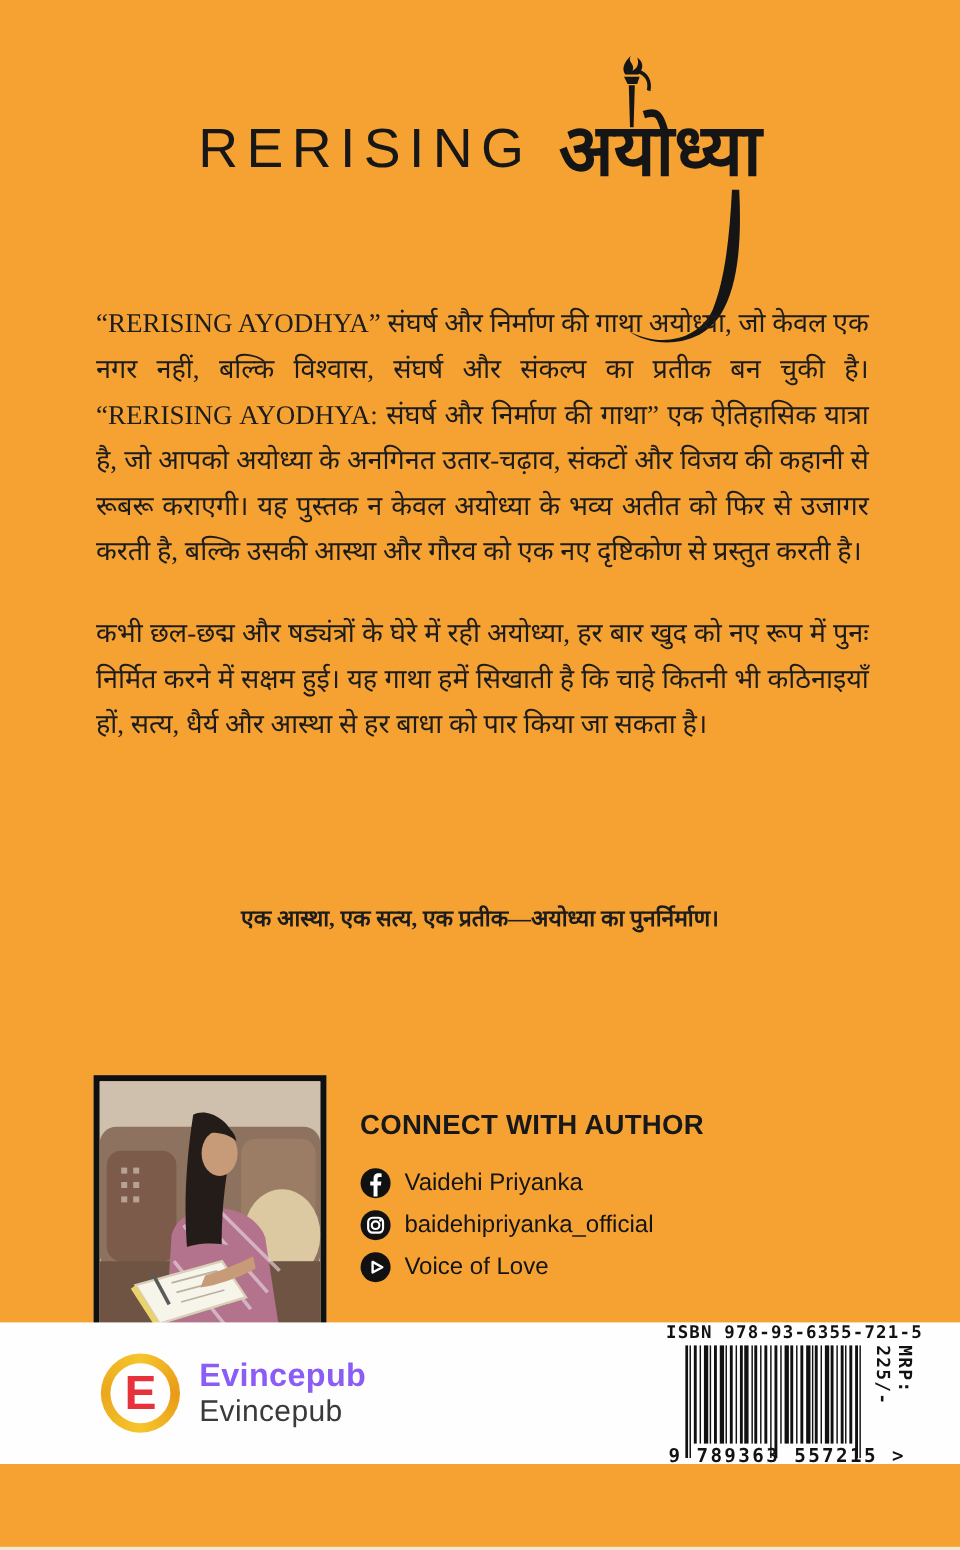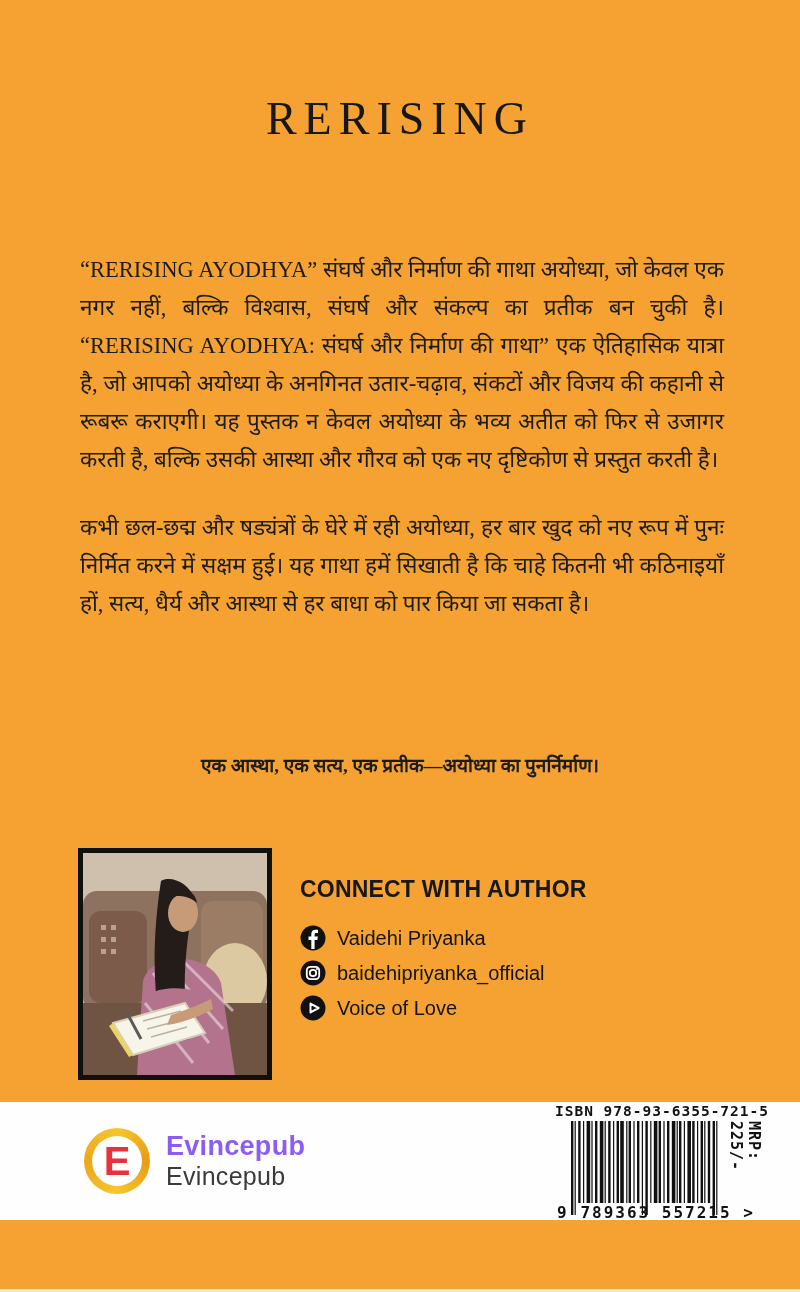--- a/index.html
+++ b/index.html
@@ -11,21 +11,21 @@
     overflow:hidden;
     font-family:"Liberation Serif","DejaVu Serif",serif;
     color:#1c1c1c;
   }
   
   .title-row{
     position:absolute;top:96px;left:0;width:800px;
     display:flex;justify-content:center;align-items:flex-end;gap:22px;
   }
   .title-latin{
-    font-family:Liberation Serif, serif;
+    font-family:Liberation Sans, sans-serif;
     font-size:46px;letter-spacing:7px;color:#171717;
     line-height:1;padding-bottom:10px;
   }
   .title-hindi-wrap{position:relative;display:inline-block;}
   .title-hindi{
     font-size:60px;font-weight:700;line-height:1;color:#151515;
     font-family:"DejaVu Sans","Liberation Sans",sans-serif;
   }
   .torch{position:absolute;left:38px;top:-52px;}
   .title-tail{position:absolute;left:54px;top:62px;}
@@ -34,21 +34,21 @@
     position:absolute;top:251px;left:80px;width:644px;
     font-size:22.5px;line-height:38px;text-align:justify;
   }
   .synopsis p{margin:0 0 30px 0;}
   .tagline{
     position:absolute;top:752px;left:40px;width:720px;
     text-align:center;font-weight:700;font-size:19px;
   }
   
   .author{
-    position:absolute;top:848px;left:78px;width:660px;
+    position:absolute;top:896px;left:78px;width:660px;
     display:flex;align-items:flex-start;
   }
   .photo-frame{
     width:184px;height:222px;border:5px solid #101010;
     background:#cfc0ad;flex:0 0 auto;
   }
   .connect{margin-left:28px;padding-top:28px;}
   .connect-heading{
     font-family:"Liberation Sans","DejaVu Sans",sans-serif;
     font-weight:700;font-size:23px;color:#181818;letter-spacing:.2px;
@@ -118,20 +118,32 @@
     position:absolute;left:0;bottom:0;width:800px;height:3px;background:#f2ead0;
   }
 </style>
 </head>
 <body>
 
 <div class="cover">
 
   <div class="title-row">
     <span class="title-latin">RERISING</span>
+    <span class="title-hindi-wrap">
+      <svg class="torch" width="44" height="64" viewBox="0 0 44 64">
+        <path d="M22 2 C18 8 26 9 23 15 C29 12 28 7 27 4 C33 8 32 14 28 18 L17 18 C13 12 18 6 22 2 Z" fill="#151515"></path>
+        <path d="M16 20 L29 20 L27 26 L19 26 Z" fill="#151515"></path>
+        <path d="M20 27 L25 27 L24 62 L21 62 Z" fill="#151515"></path>
+        <path d="M28 14 C36 16 40 24 38 32 L35 31 C37 24 33 18 27 17 Z" fill="#151515"></path>
+      </svg>
+      <span class="title-hindi">अयोध्या</span>
+      <svg class="title-tail" width="150" height="140" viewBox="0 0 150 140">
+        <path d="M96 0 C98 40 96 80 80 105 C60 135 20 130 4 118 C30 132 62 126 74 100 C84 75 88 40 90 0 Z" fill="#151515"></path>
+      </svg>
+    </span>
   </div>
 
   <div class="synopsis">
     <p>“RERISING AYODHYA” संघर्ष और निर्माण की गाथा अयोध्या, जो केवल एक नगर नहीं, बल्कि विश्वास, संघर्ष और संकल्प का प्रतीक बन चुकी है। “RERISING AYODHYA: संघर्ष और निर्माण की गाथा” एक ऐतिहासिक यात्रा है, जो आपको अयोध्या के अनगिनत उतार-चढ़ाव, संकटों और विजय की कहानी से रूबरू कराएगी। यह पुस्तक न केवल अयोध्या के भव्य अतीत को फिर से उजागर करती है, बल्कि उसकी आस्था और गौरव को एक नए दृष्टिकोण से प्रस्तुत करती है।</p>
     <p>कभी छल-छद्म और षड्यंत्रों के घेरे में रही अयोध्या, हर बार खुद को नए रूप में पुनः निर्मित करने में सक्षम हुई। यह गाथा हमें सिखाती है कि चाहे कितनी भी कठिनाइयाँ हों, सत्य, धैर्य और आस्था से हर बाधा को पार किया जा सकता है।</p>
   </div>
 
   <div class="tagline">एक आस्था, एक सत्य, एक प्रतीक—अयोध्या का पुनर्निर्माण।</div>
 
   <div class="author">

